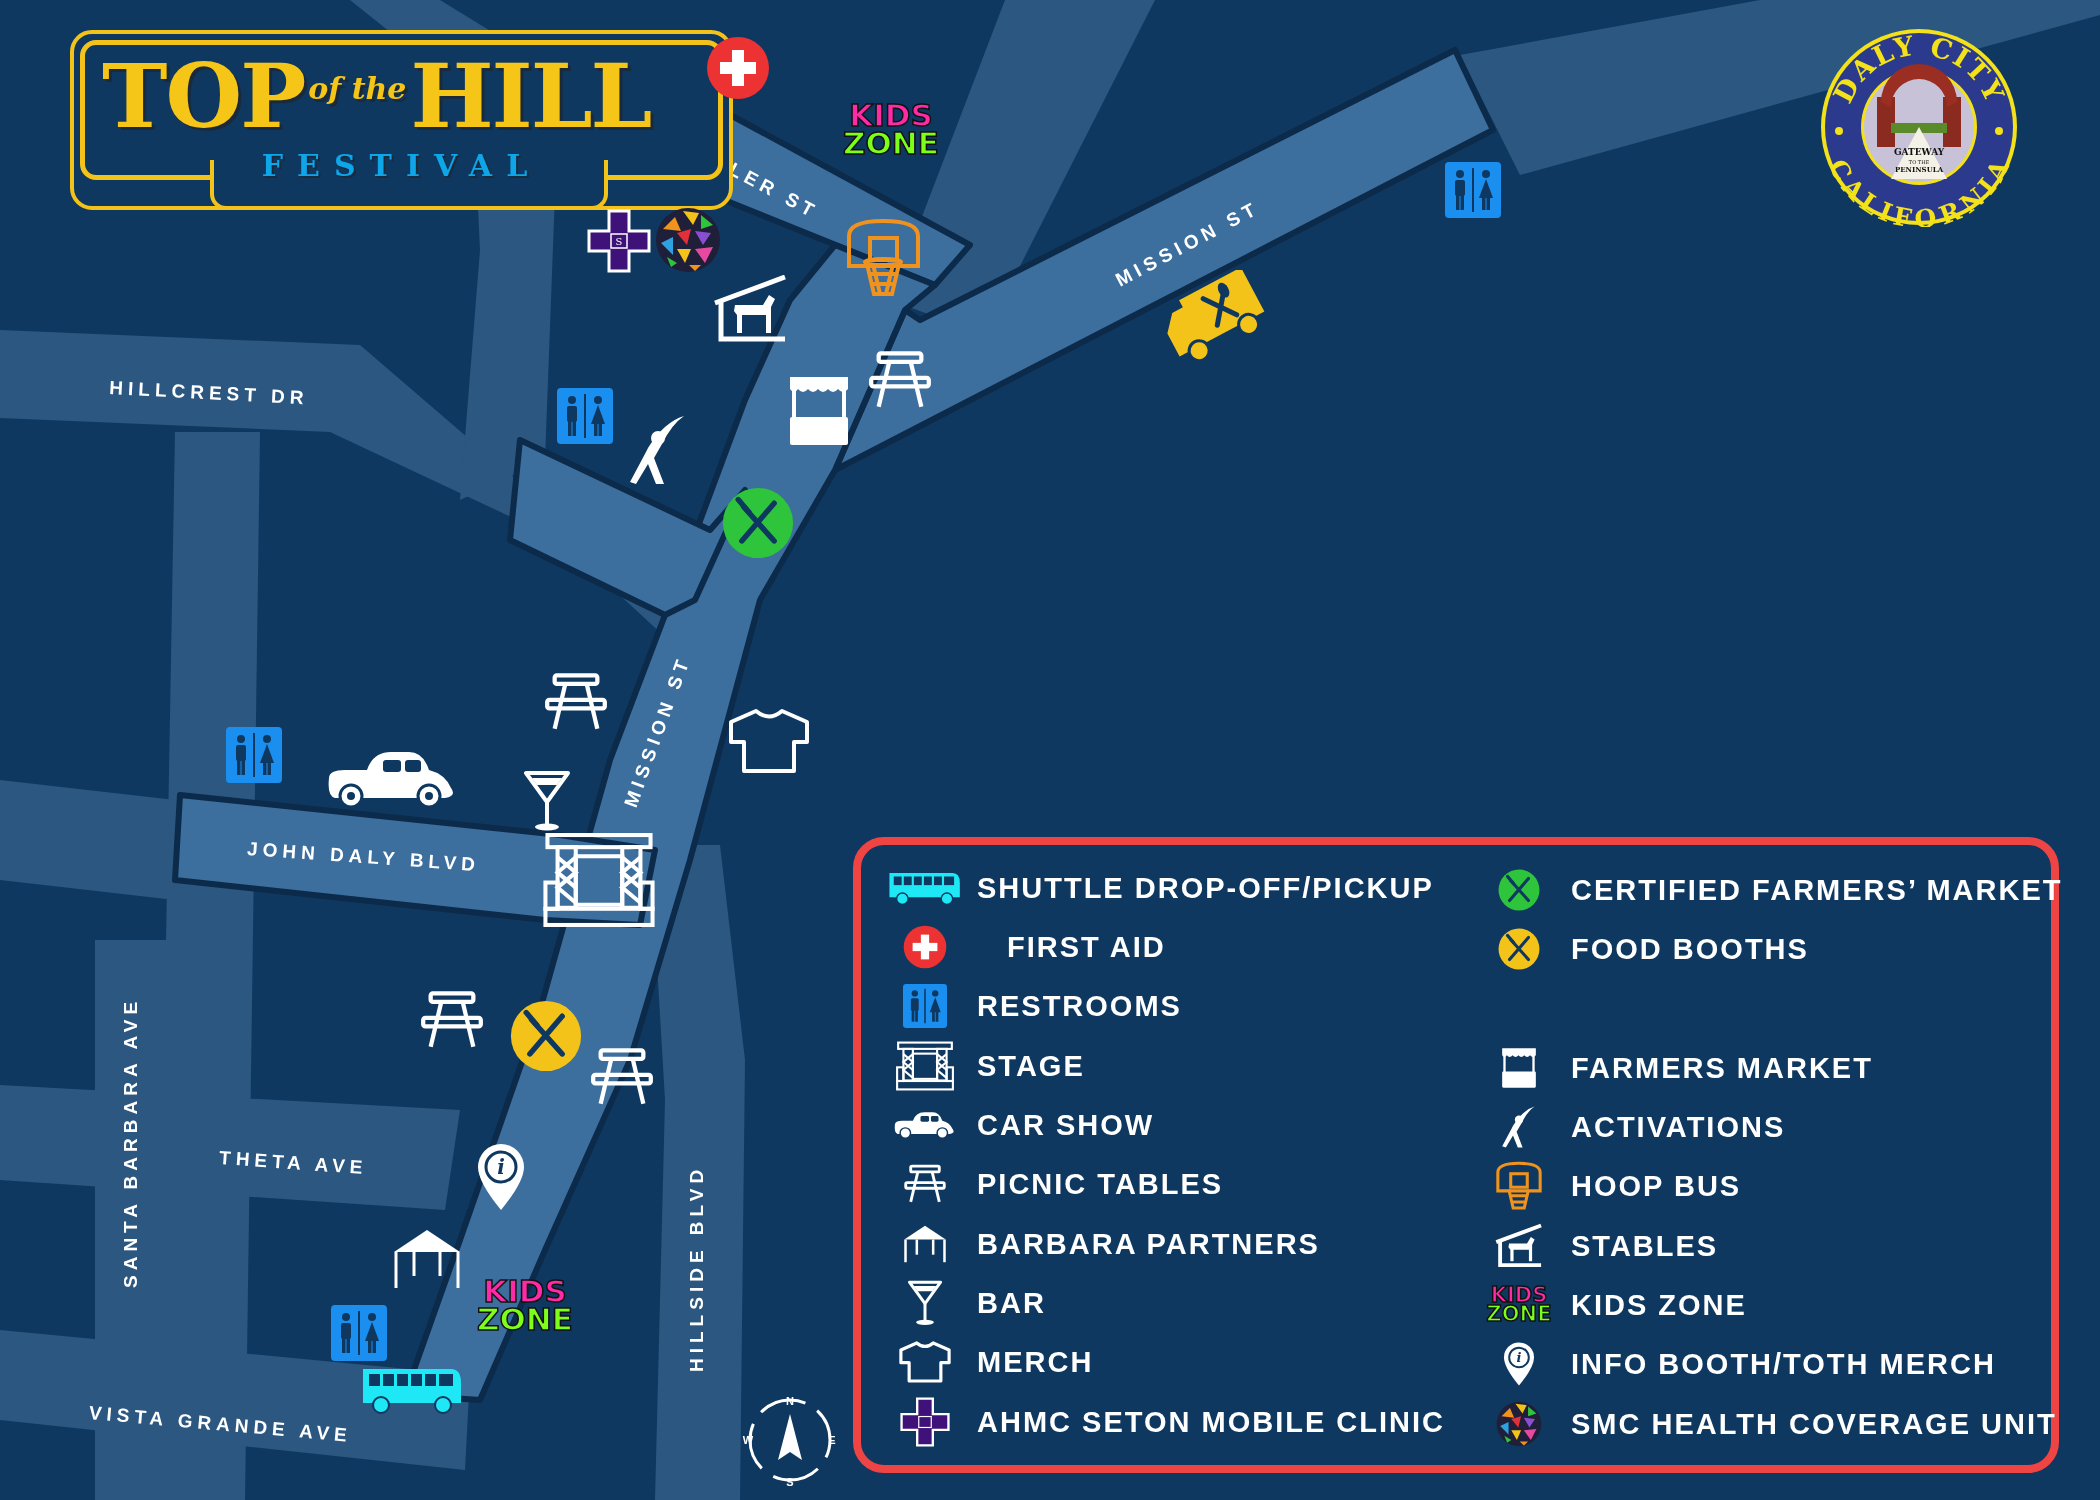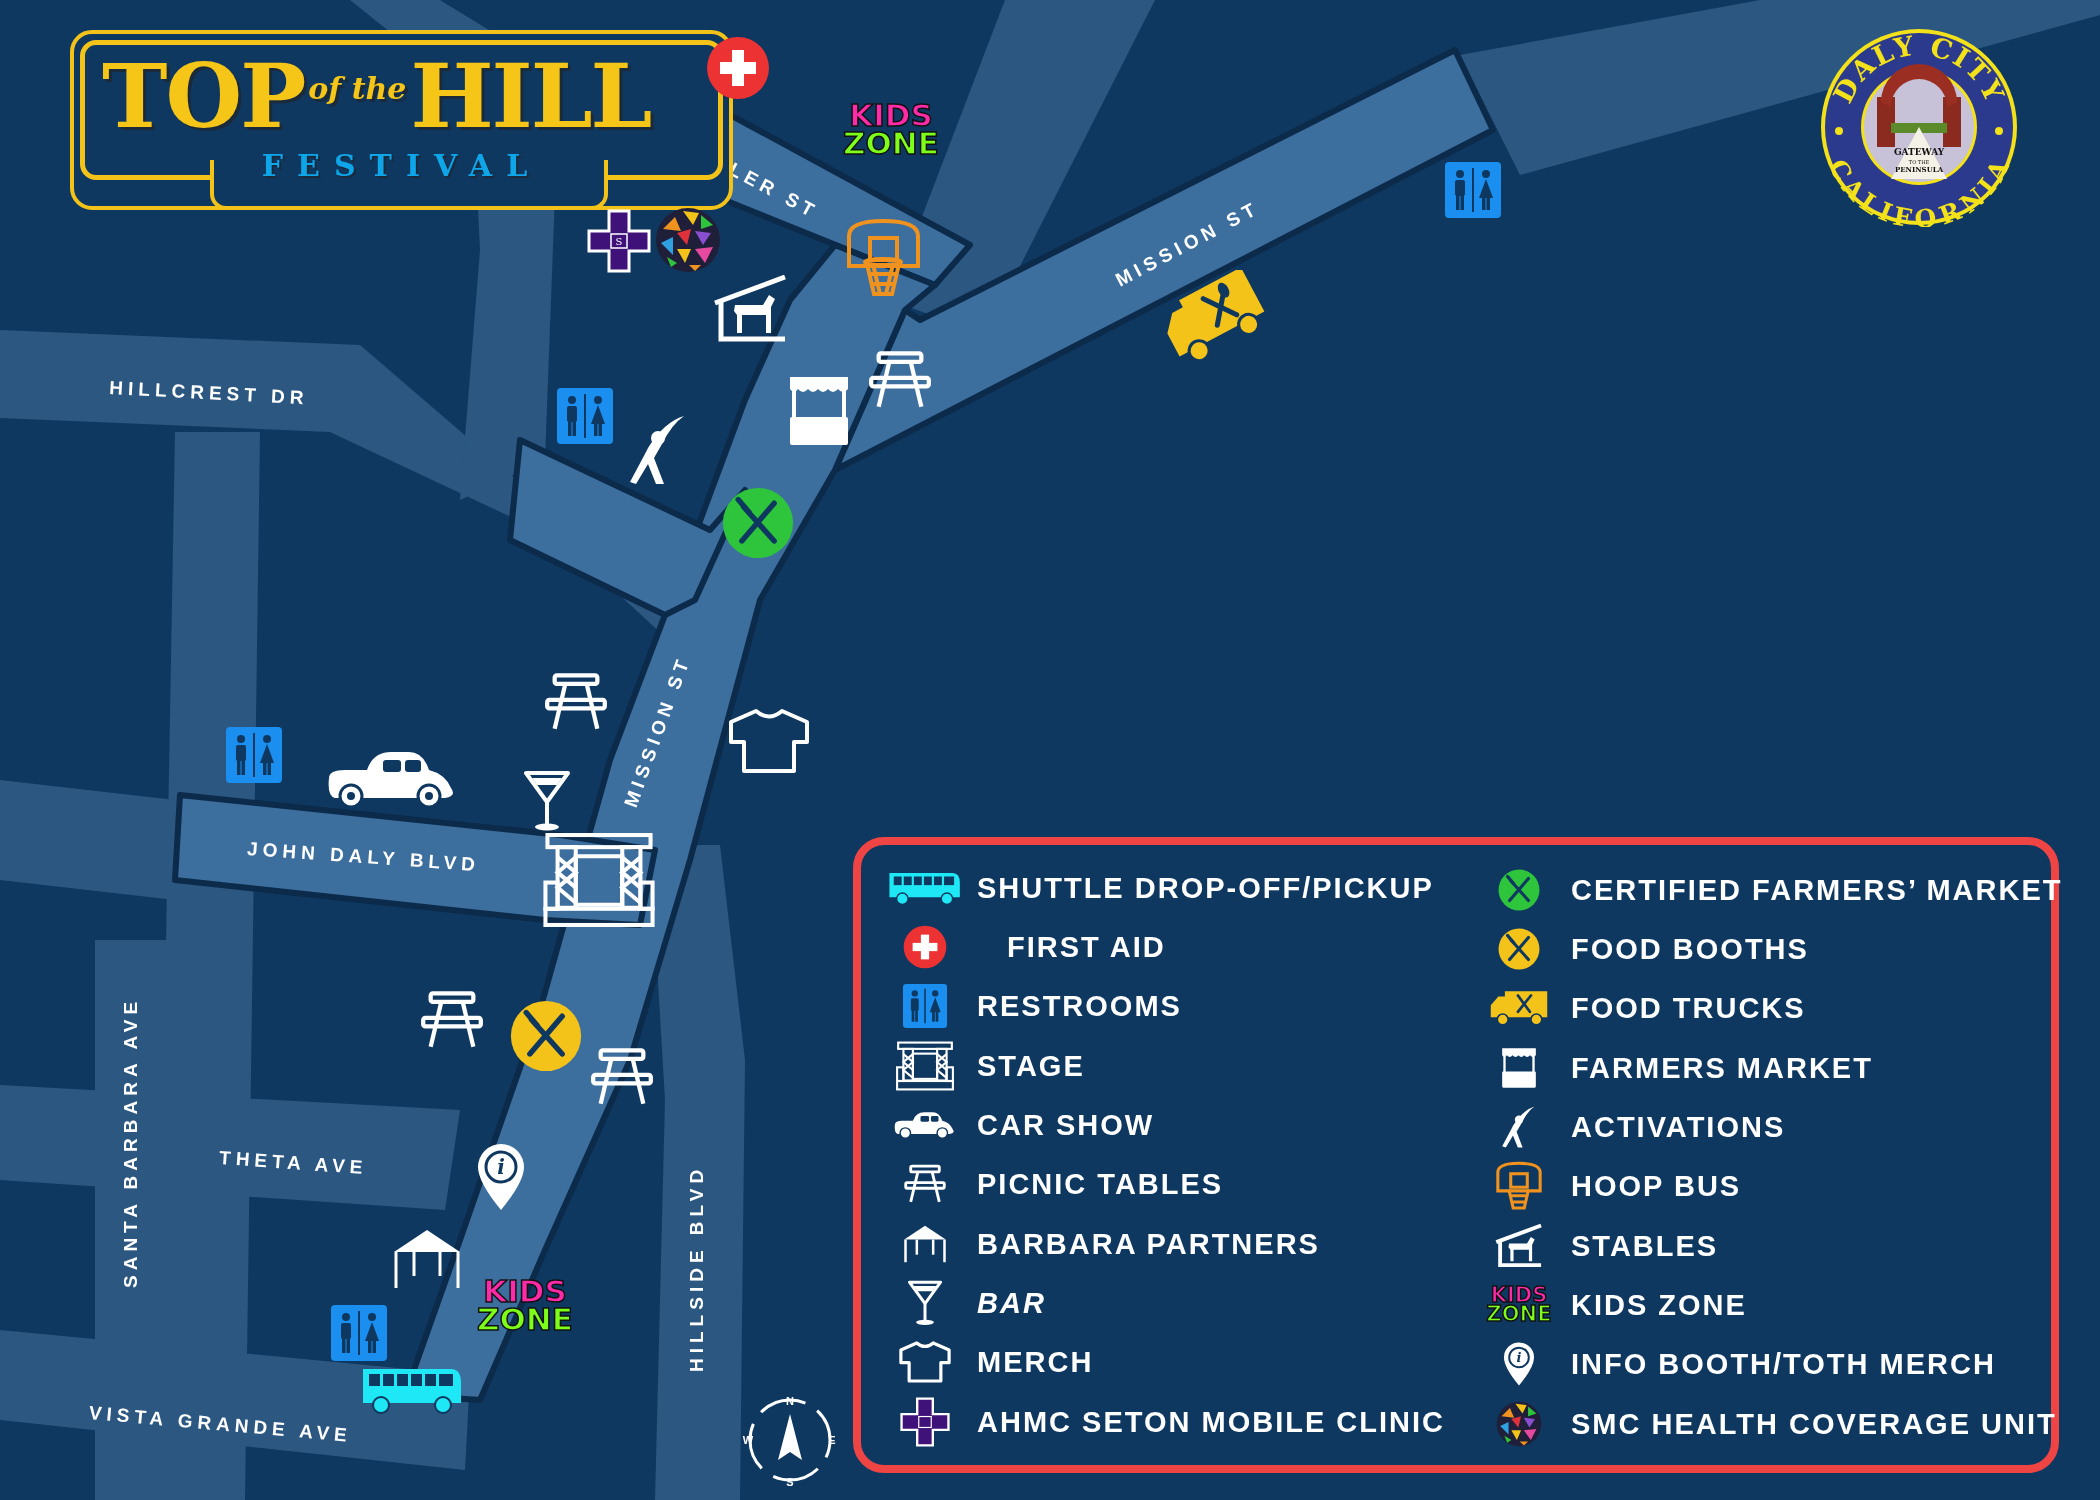--- a/index.html
+++ b/index.html
@@ -414,21 +414,21 @@
             <g stroke="#fff" stroke-width="4">
               <line x1="4" y1="24" x2="4" y2="60"></line>
               <line x1="66" y1="24" x2="66" y2="60"></line>
               <line x1="22" y1="24" x2="22" y2="48"></line>
               <line x1="48" y1="24" x2="48" y2="48"></line>
             </g>
           </svg>
         </div>
       <span class="lg-label">BARBARA PARTNERS</span>
     </div>
-    <div class="legend-row" style="left:24px; top:433px;font-style:italic;">
+    <div class="legend-row" style="left:24px; top:433px;">
       <div class="lg-icon">
           <svg width="36" height="46" viewBox="0 0 46 62">
             <path d="M2 3 H44 L23 32 Z" fill="none" stroke="#fff" stroke-width="4" stroke-linejoin="round"></path>
             <path d="M8 8 H38 L33 15 H13 Z" fill="#fff"></path>
             <rect x="21" y="32" width="4" height="22" fill="#fff"></rect>
             <ellipse cx="23" cy="57" rx="12" ry="3.5" fill="#fff"></ellipse>
           </svg>
         </div>
       <span class="lg-label">BAR</span>
     </div>
@@ -460,34 +460,20 @@
       <span class="lg-label">CERTIFIED FARMERS’ MARKET</span>
     </div>
     <div class="legend-row" style="left:618px; top:79px;">
       <div class="lg-icon">
           <svg width="42" height="42" viewBox="0 0 80 80">
             <circle cx="40" cy="40" r="39" fill="#f3c31a"></circle>
             <use href="#sym-foodcircle" width="80" height="80"></use>
           </svg>
         </div>
       <span class="lg-label">FOOD BOOTHS</span>
-    </div>
-    <div class="legend-row" style="left:618px; top:138px;">
-      <div class="lg-icon">
-          <svg width="66" height="38" viewBox="0 0 112 70">
-            <path d="M4 30 L18 14 H30 V4 H108 V52 H4 Z" fill="#f3c31a"></path>
-            <circle cx="26" cy="56" r="10" fill="#f3c31a" stroke="#0f3860" stroke-width="3"></circle>
-            <circle cx="88" cy="56" r="10" fill="#f3c31a" stroke="#0f3860" stroke-width="3"></circle>
-            <g stroke="#0f3860" stroke-width="5" stroke-linecap="round">
-              <line x1="54" y1="12" x2="76" y2="42"></line>
-              <line x1="78" y1="12" x2="54" y2="42"></line>
-            </g>
-          </svg>
-        </div>
-      <span class="lg-label">FOOD TRUCKS</span>
     </div>
     <div class="legend-row" style="left:618px; top:198px;">
       <div class="lg-icon">
           <svg width="36" height="46" viewBox="0 0 62 72">
             <path d="M2 2 H60 V14 Q55 20 50 14 Q45 20 40 14 Q35 20 30 14 Q25 20 20 14 Q15 20 10 14 Q6 20 2 14 Z" fill="#fff"></path>
             <rect x="4" y="14" width="4" height="30" fill="#fff"></rect>
             <rect x="54" y="14" width="4" height="30" fill="#fff"></rect>
             <rect x="2" y="42" width="58" height="28" rx="2" fill="#fff"></rect>
           </svg>
         </div>

